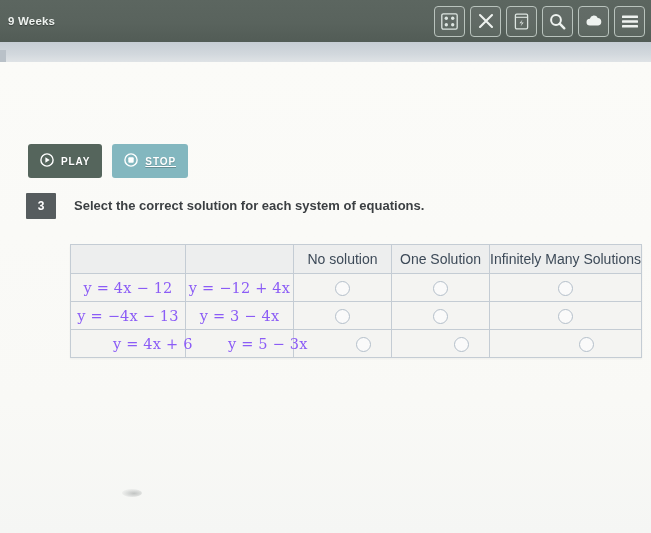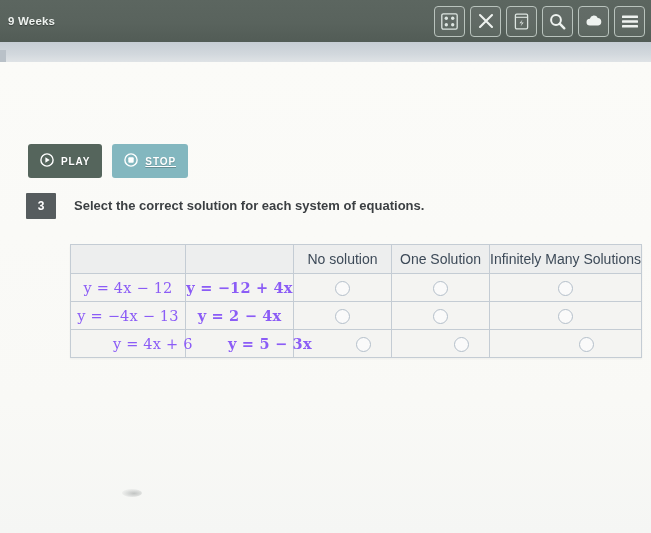--- a/index.html
+++ b/index.html
@@ -214,21 +214,21 @@
     width: 13px;
     height: 13px;
     border: 1.4px solid #b4bfca;
     border-radius: 50%;
     background: #fafafa;
     vertical-align: middle;
   }
   #answer-table tbody tr:first-child td { border-top: 1px solid #c4ccd4; }
   #answer-table tbody tr:last-child td { border-bottom: 1px solid #c4ccd4; padding-left: 42px; }
   .eq-group-left { border-left: 1px solid #c4ccd4 !important; }
-  .eq-group-right { border-right: 1px solid #c4ccd4 !important; font-weight: bold; }
+  .eq-group-right { border-right: 1px solid #c4ccd4 !important; }
 </style>
 </head>
 <body>
 
 <div id="app-header">
   <div id="course-title">9 Weeks</div>
 
   <div class="toolbar">
 
 
@@ -336,21 +336,21 @@
       <tr>
         <td class="eq-cell eq-group-left">y = 4x − 12</td>
         <td class="eq-cell eq-group-right">y = −12 + 4x</td>
         <td class="opt-cell"><span class="radio"></span></td>
         <td class="opt-cell"><span class="radio"></span></td>
         <td class="opt-cell"><span class="radio"></span></td>
       </tr>
 
       <tr>
         <td class="eq-cell eq-group-left">y = −4x − 13</td>
-        <td class="eq-cell eq-group-right">y = 2 − 4x</td>
+        <td class="eq-cell eq-group-right">y = 3 − 4x</td>
         <td class="opt-cell"><span class="radio"></span></td>
         <td class="opt-cell"><span class="radio"></span></td>
         <td class="opt-cell"><span class="radio"></span></td>
       </tr>
 
       <tr>
         <td class="eq-cell eq-group-left">y = 4x + 6</td>
         <td class="eq-cell eq-group-right">y = 5 − 3x</td>
         <td class="opt-cell"><span class="radio"></span></td>
         <td class="opt-cell"><span class="radio"></span></td>

